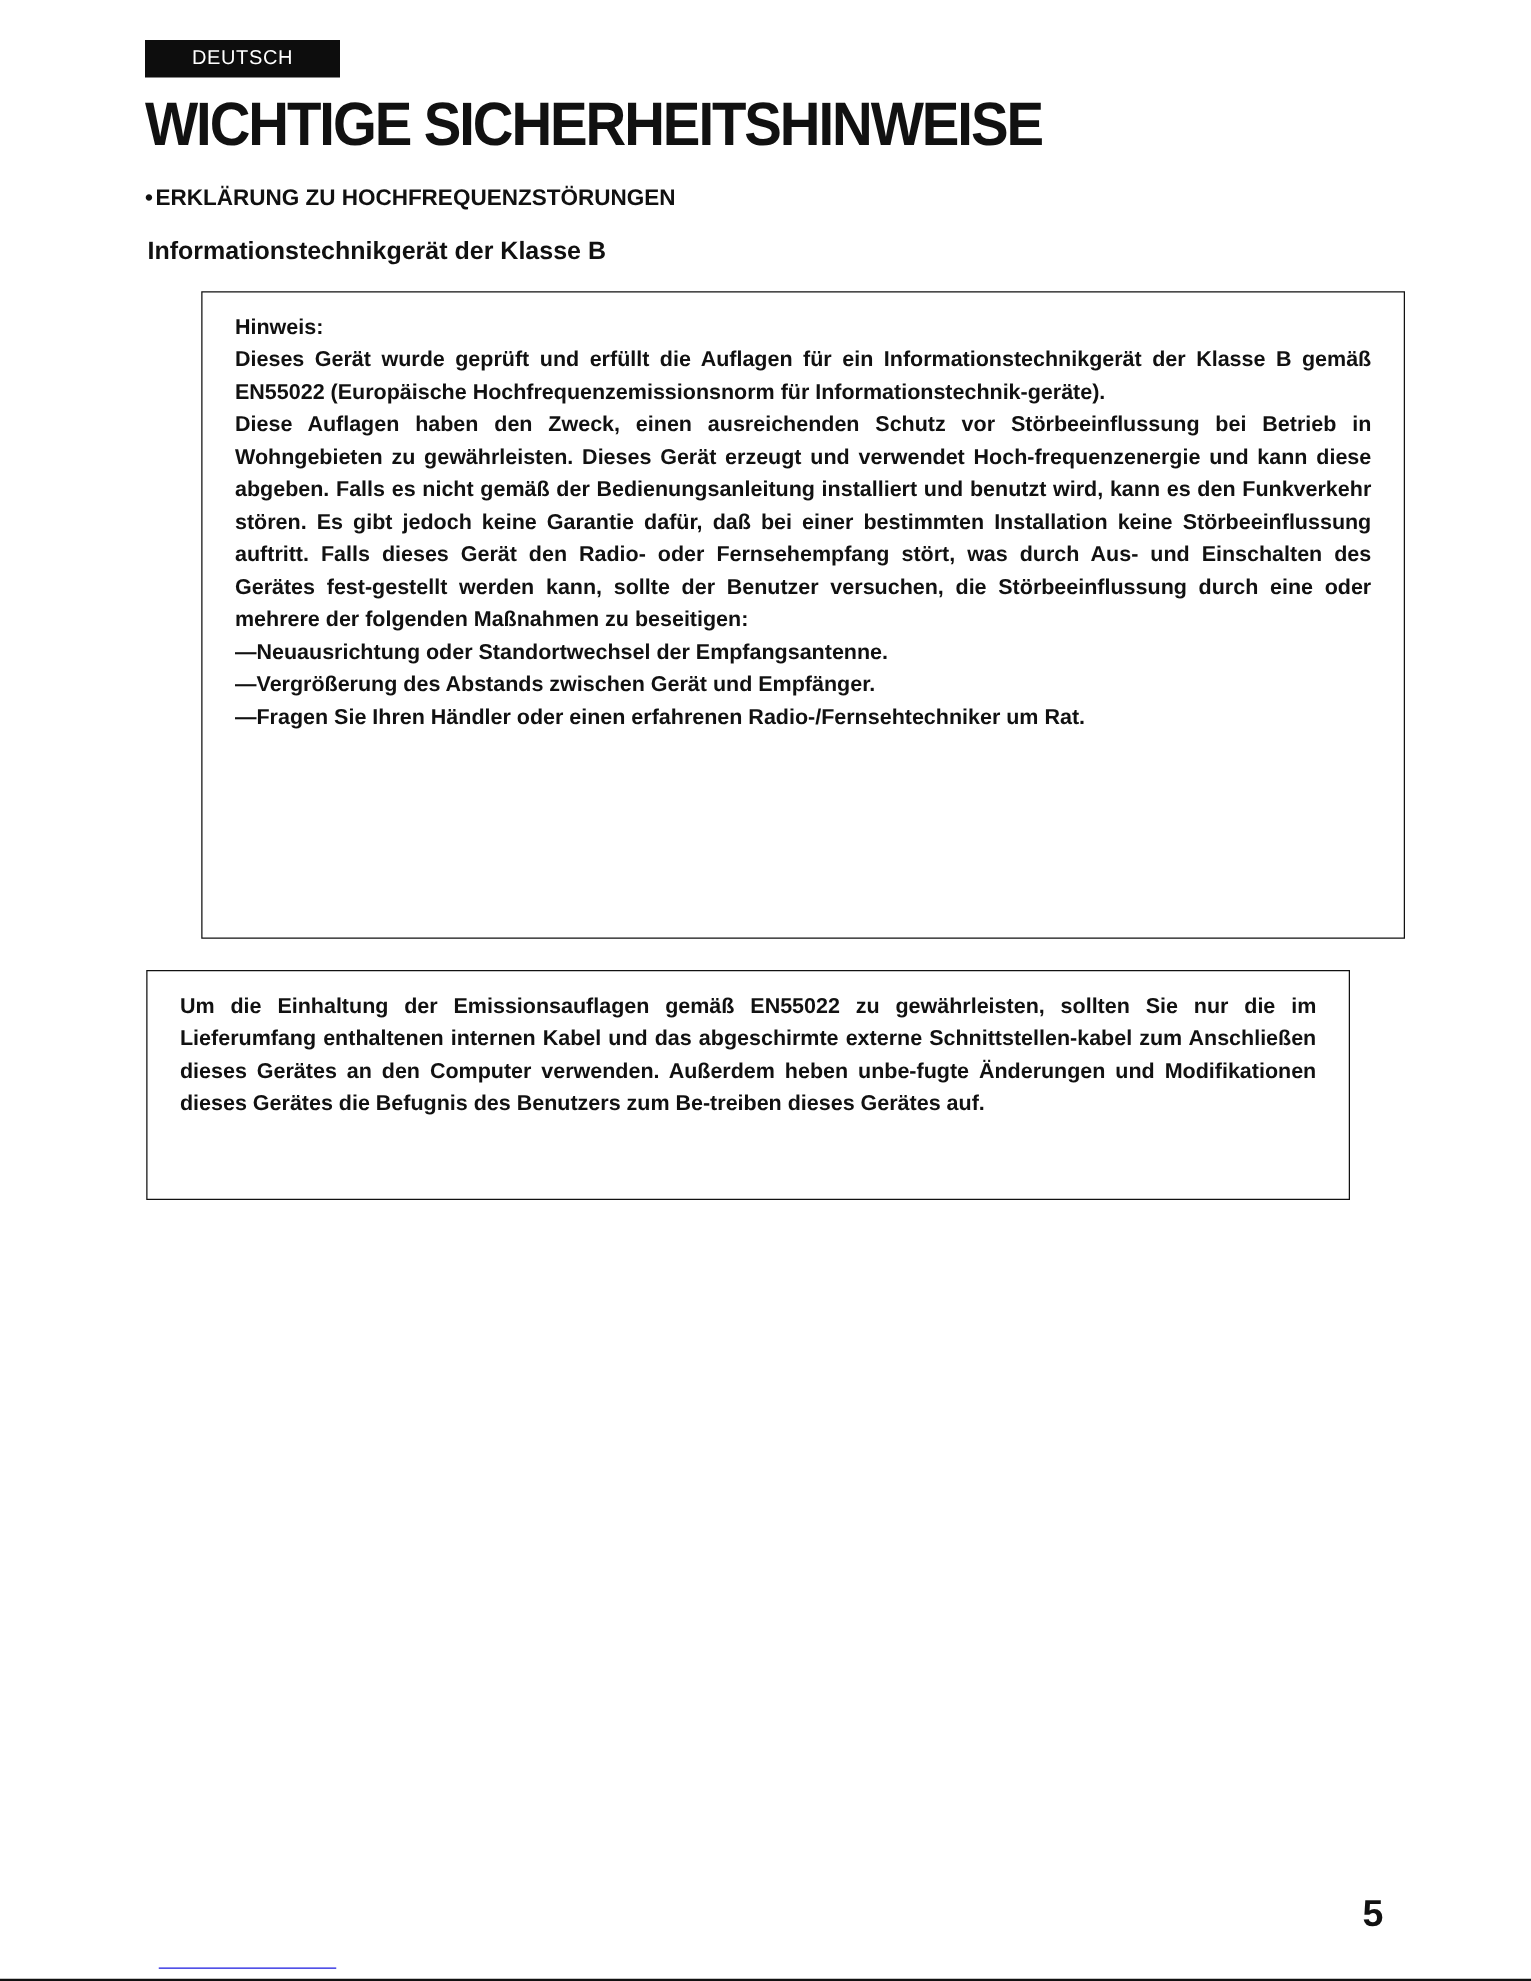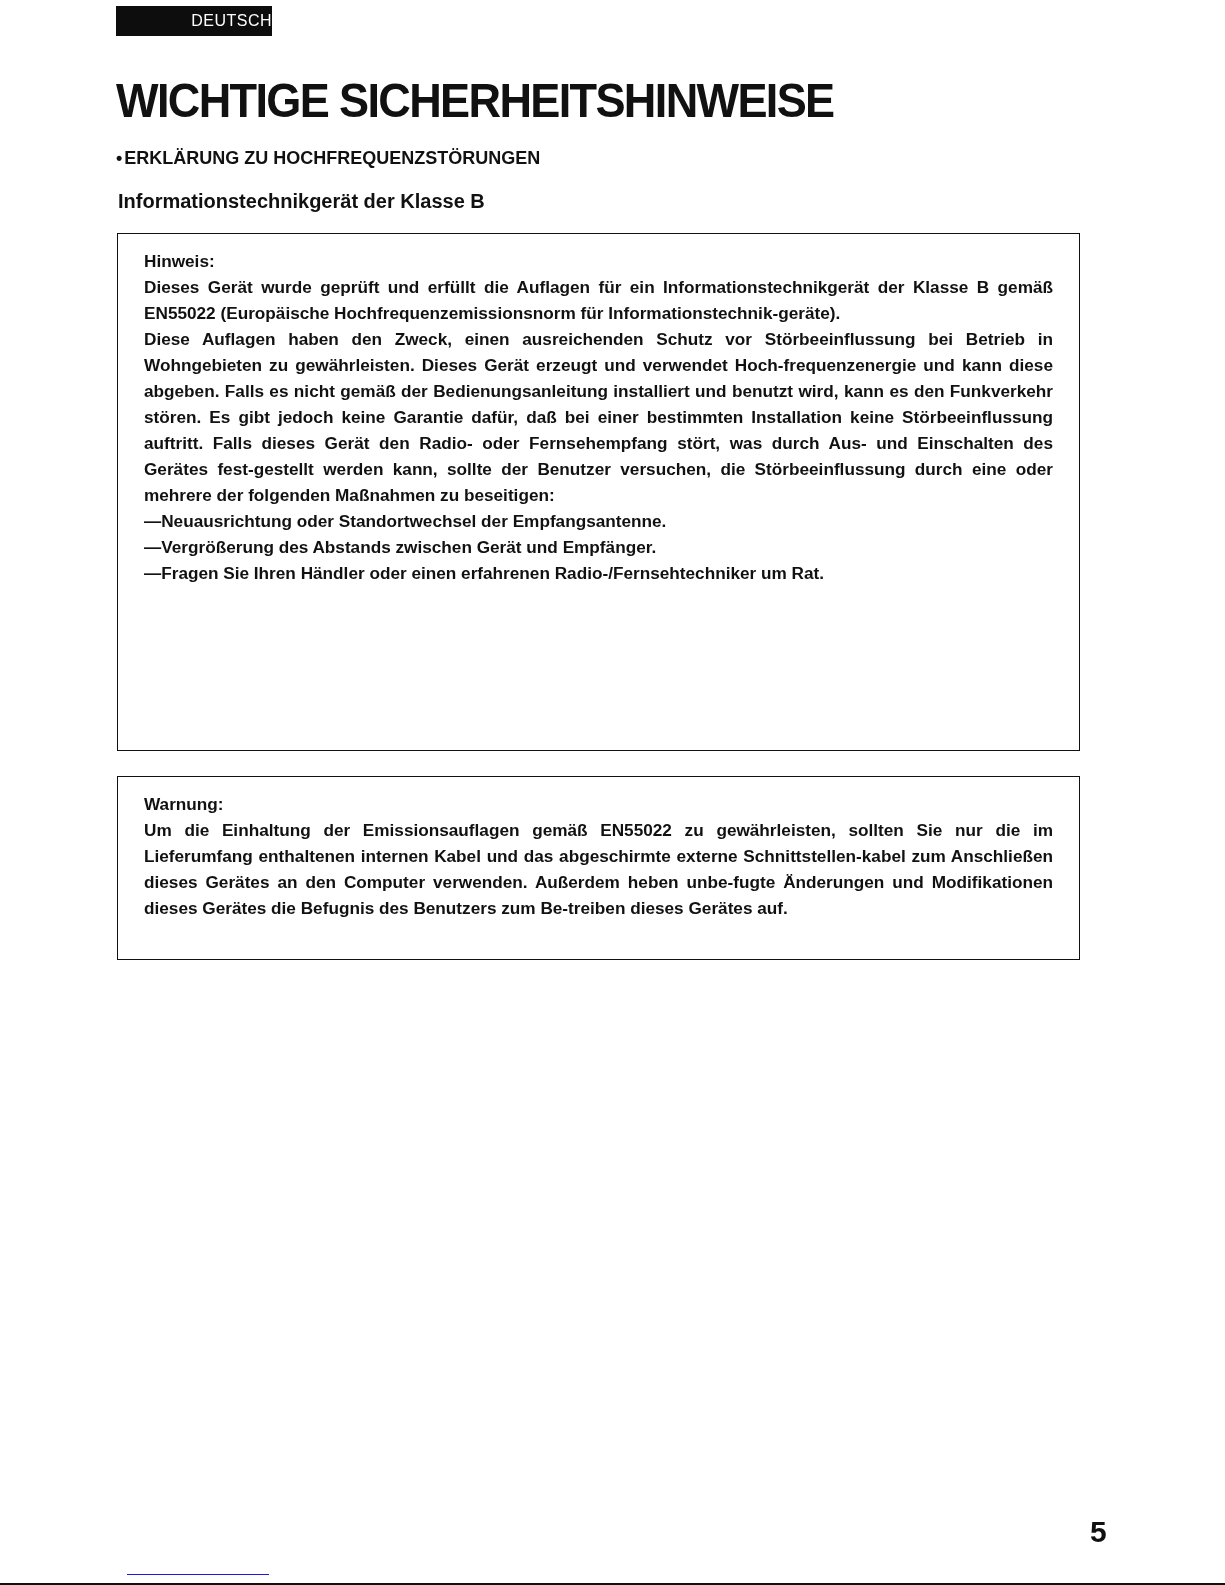--- a/index.html
+++ b/index.html
@@ -1,23 +1,23 @@
 <!DOCTYPE html>
 <html><head>
   <meta charset="utf-8">
   <style>
     html, body { margin: 0; padding: 0; background: #ffffff; }
     body {
       width: 1225px; height: 1585px; position: relative; overflow: hidden;
       font-family: "Liberation Sans", sans-serif; color: #111111;
     }
     .lang-tab {
-      position: absolute; left: 116px; top: 6px; width: 156px; height: 30px;
+      position: absolute; left: 116px; top: 32px; width: 156px; height: 30px;
       background: #0d0d0d; color: #ffffff; font-size: 16px; letter-spacing: 0.5px;
-      display: flex; align-items: center; justify-content: flex-end;
+      display: flex; align-items: center; justify-content: center;
       font-family: "Liberation Sans", sans-serif;
     }
     .page-title {
       position: absolute; left: 116px; top: 72px; margin: 0;
       font-size: 49px; font-weight: bold; letter-spacing: -1.8px;
       transform: scaleX(0.92); transform-origin: left top;
       white-space: nowrap;
     }
     .section-heading {
       position: absolute; left: 116px; top: 148px; margin: 0;
@@ -27,21 +27,21 @@
     .sub-heading {
       position: absolute; left: 118px; top: 190px; margin: 0;
       font-size: 20px; font-weight: bold; white-space: nowrap;
     }
     .box {
       position: absolute; left: 117px; width: 963px;
       border: 1.5px solid #111111; box-sizing: border-box;
       padding: 14px 26px 10px 26px;
       font-size: 17.2px; line-height: 26px; text-align: justify;
     }
-    .box.notice { top: 233px; height: 518px; }
+    .box.notice { top: 233px; height: 518px; margin-left: 44px; }
     .box.warning { top: 776px; height: 184px; }
     .box .box-title { font-weight: bold; display: block; margin-bottom: 0; }
     .box p { margin: 0; font-weight: bold; }
     .box .list-item { margin: 0; text-align: left; }
     .box .list-item.wrap { padding-left: 22px; text-indent: -22px; }
     .page-number {
       position: absolute; left: 1090px; top: 1515px;
       font-size: 30px; font-weight: bold;
     }
     .bottom-rule {
@@ -69,20 +69,19 @@
 <div class="box notice">
   <span class="box-title">Hinweis:</span>
   <p>Dieses Gerät wurde geprüft und erfüllt die Auflagen für ein Informationstechnikgerät der Klasse B gemäß EN55022 (Europäische Hochfrequenzemissionsnorm für Informationstechnik-geräte).</p>
   <p>Diese Auflagen haben den Zweck, einen ausreichenden Schutz vor Störbeeinflussung bei Betrieb in Wohngebieten zu gewährleisten. Dieses Gerät erzeugt und verwendet Hoch-frequenzenergie und kann diese abgeben. Falls es nicht gemäß der Bedienungsanleitung installiert und benutzt wird, kann es den Funkverkehr stören. Es gibt jedoch keine Garantie dafür, daß bei einer bestimmten Installation keine Störbeeinflussung auftritt. Falls dieses Gerät den Radio- oder Fernsehempfang stört, was durch Aus- und Einschalten des Gerätes fest-gestellt werden kann, sollte der Benutzer versuchen, die Störbeeinflussung durch eine oder mehrere der folgenden Maßnahmen zu beseitigen:</p>
   <p class="list-item">—Neuausrichtung oder Standortwechsel der Empfangsantenne.</p>
   <p class="list-item">—Vergrößerung des Abstands zwischen Gerät und Empfänger.</p>
   <p class="list-item">—Fragen Sie Ihren Händler oder einen erfahrenen Radio-/Fernsehtechniker um Rat.</p>
 </div>
 
 <div class="box warning">
-  <span class="box-title">Warnung:</span>
   <p>Um die Einhaltung der Emissionsauflagen gemäß EN55022 zu gewährleisten, sollten Sie nur die im Lieferumfang enthaltenen internen Kabel und das abgeschirmte externe Schnittstellen-kabel zum Anschließen dieses Gerätes an den Computer verwenden. Außerdem heben unbe-fugte Änderungen und Modifikationen dieses Gerätes die Befugnis des Benutzers zum Be-treiben dieses Gerätes auf.</p>
 </div>
 
 <div class="page-number">5</div>
 
 <div class="bottom-link-mark"></div>
 <div class="bottom-rule"></div>
 
 </body></html>

